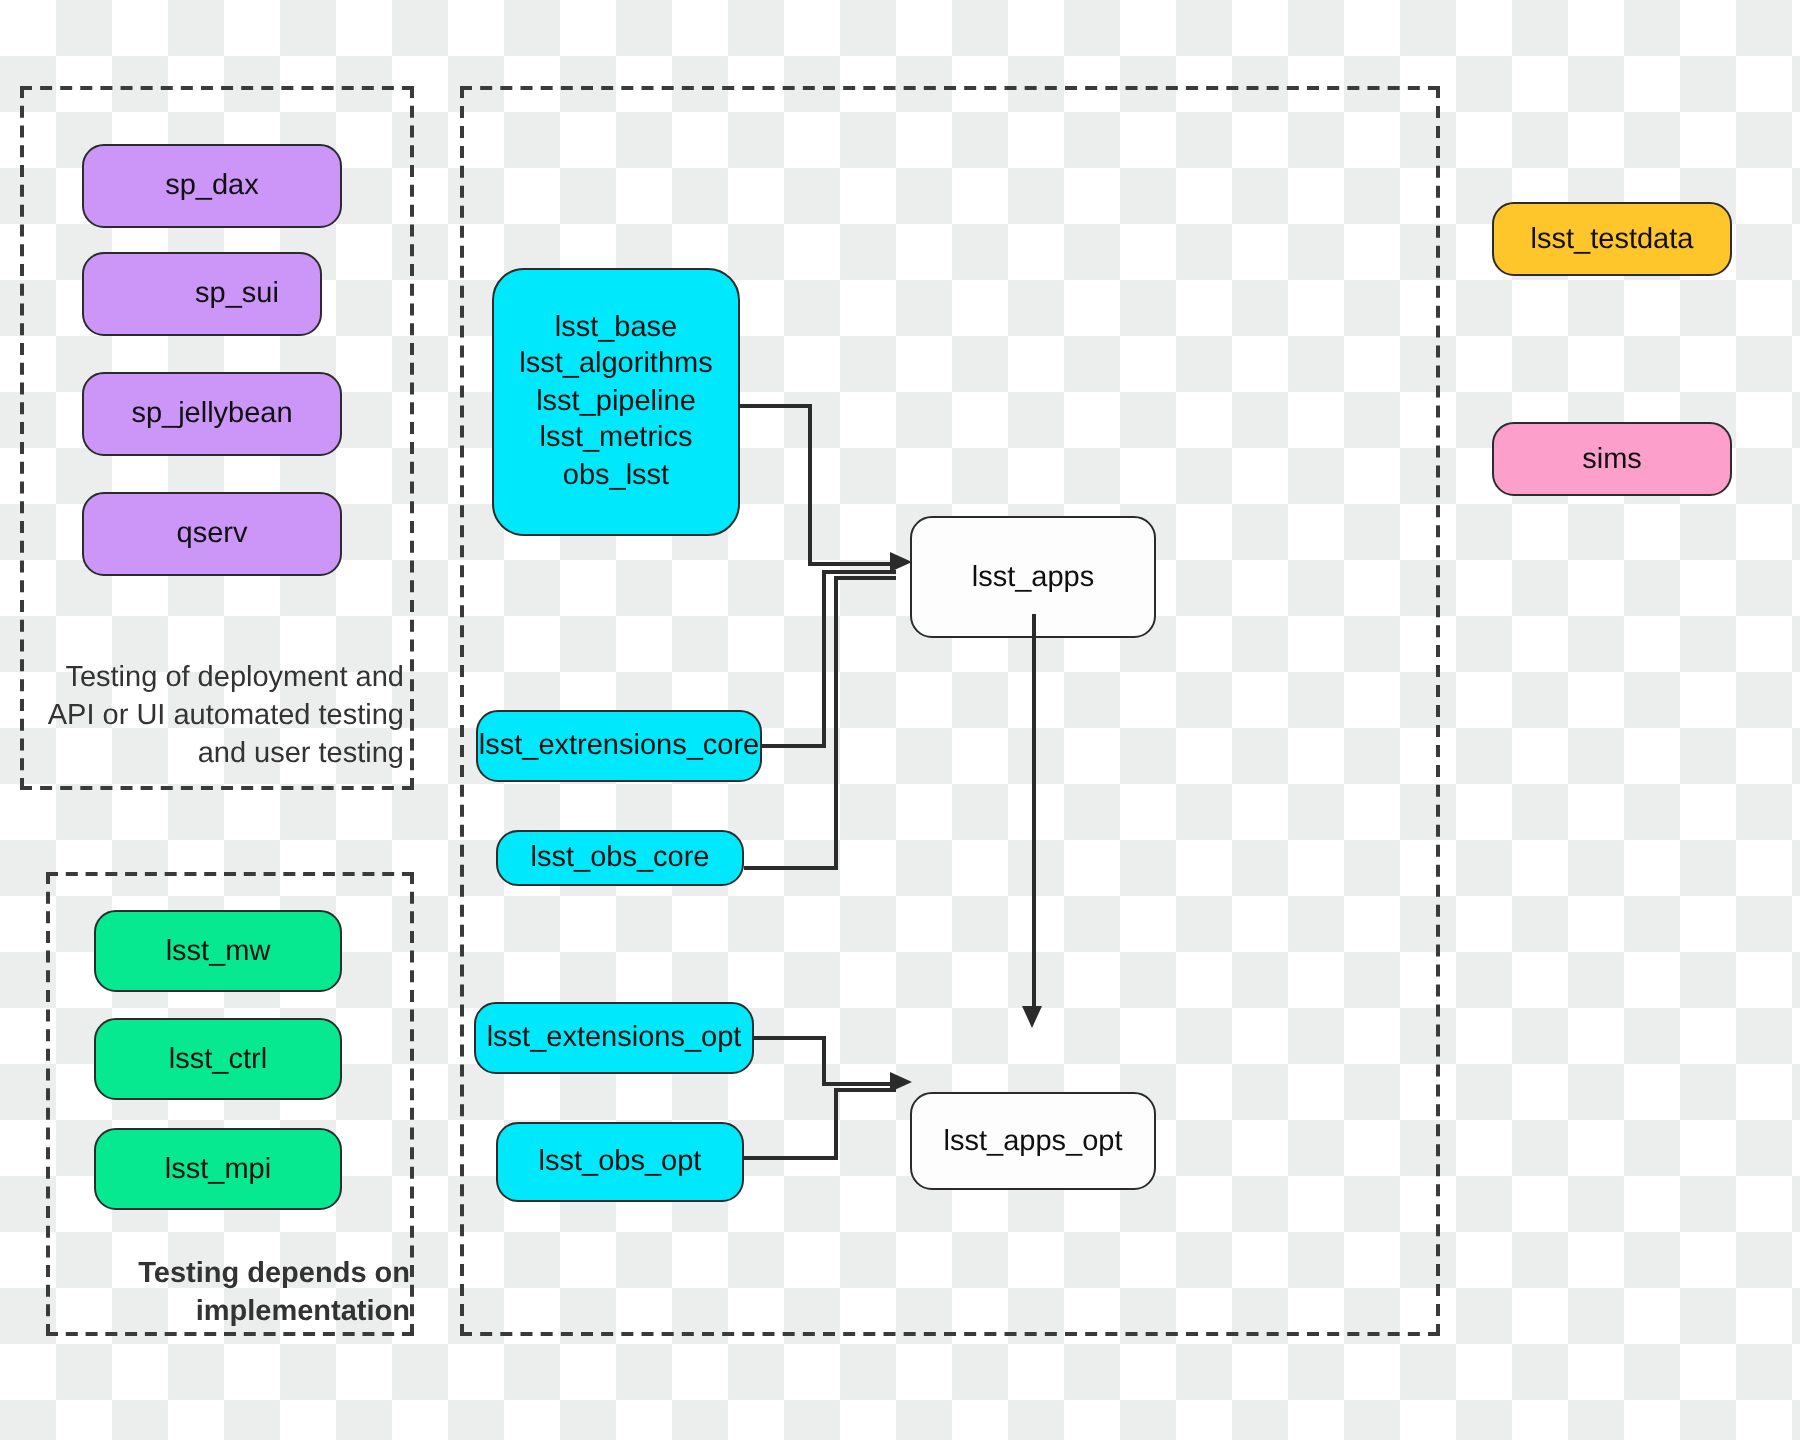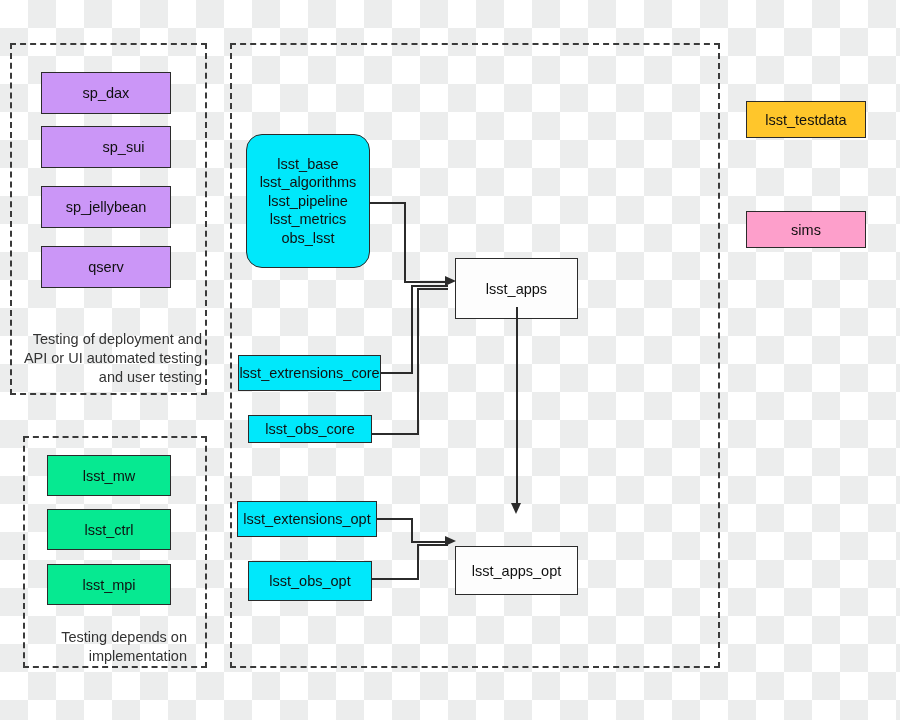--- a/index.html
+++ b/index.html
@@ -41,21 +41,21 @@
 
   
   .node {
     position: absolute;
     box-sizing: border-box;
     display: flex;
     align-items: center;
     justify-content: center;
     text-align: center;
     border: 1.6px solid #2b2b2b;
-    border-radius: 0;
+    border-radius: 11px;
     font-size: 14.5px;
     line-height: 18px;
     color: #101010;
     white-space: pre-line;
     padding: 2px 4px;
   }
   .node.purple { background: #cb96f7; }
   .node.green  { background: #06e991; }
   .node.cyan   { background: #00e8fb; }
   .node.orange { background: #ffc62b; }
@@ -89,39 +89,39 @@
 </style>
 </head>
 <body>
 
 <div id="canvas">
 
   <div class="panel" style="left:10px; top:43px; width:197px; height:352px;"></div>
 
   <div class="node purple" style="left:41px; top:72px; width:130px; height:42px;">sp_dax</div>
 
-  <div class="node purple" style="left:41px; top:126px; width:130px; height:42px;padding-left:39px;">sp_sui</div>
+  <div class="node purple" style="left:41px; top:126px; width:120px; height:42px;padding-left:39px;">sp_sui</div>
 
   <div class="node purple" style="left:41px; top:186px; width:130px; height:42px;">sp_jellybean</div>
 
   <div class="node purple" style="left:41px; top:246px; width:130px; height:42px;">qserv</div>
 
   <div class="panel-caption" style="left:16px; top:330px; width:186px;">Testing of deployment and
 API or UI automated testing
 and user testing</div>
 
   <div class="panel" style="left:23px; top:436px; width:184px; height:232px;"></div>
 
   <div class="node green" style="left:47px; top:455px; width:124px; height:41px;">lsst_mw</div>
 
   <div class="node green" style="left:47px; top:509px; width:124px; height:41px;">lsst_ctrl</div>
 
   <div class="node green" style="left:47px; top:564px; width:124px; height:41px;">lsst_mpi</div>
 
-  <div class="panel-caption" style="left:16px; top:628px; width:171px;">Testing depends on
+  <div class="panel-caption" style="left:34px; top:628px; width:171px;font-weight:bold;">Testing depends on
 implementation</div>
 
   <div class="panel" style="left:230px; top:43px; width:490px; height:625px;"></div>
 
   <div class="node cyan big" style="left:246px; top:134px; width:124px; height:134px;">lsst_base
 lsst_algorithms
 lsst_pipeline
 lsst_metrics
 obs_lsst</div>
 

